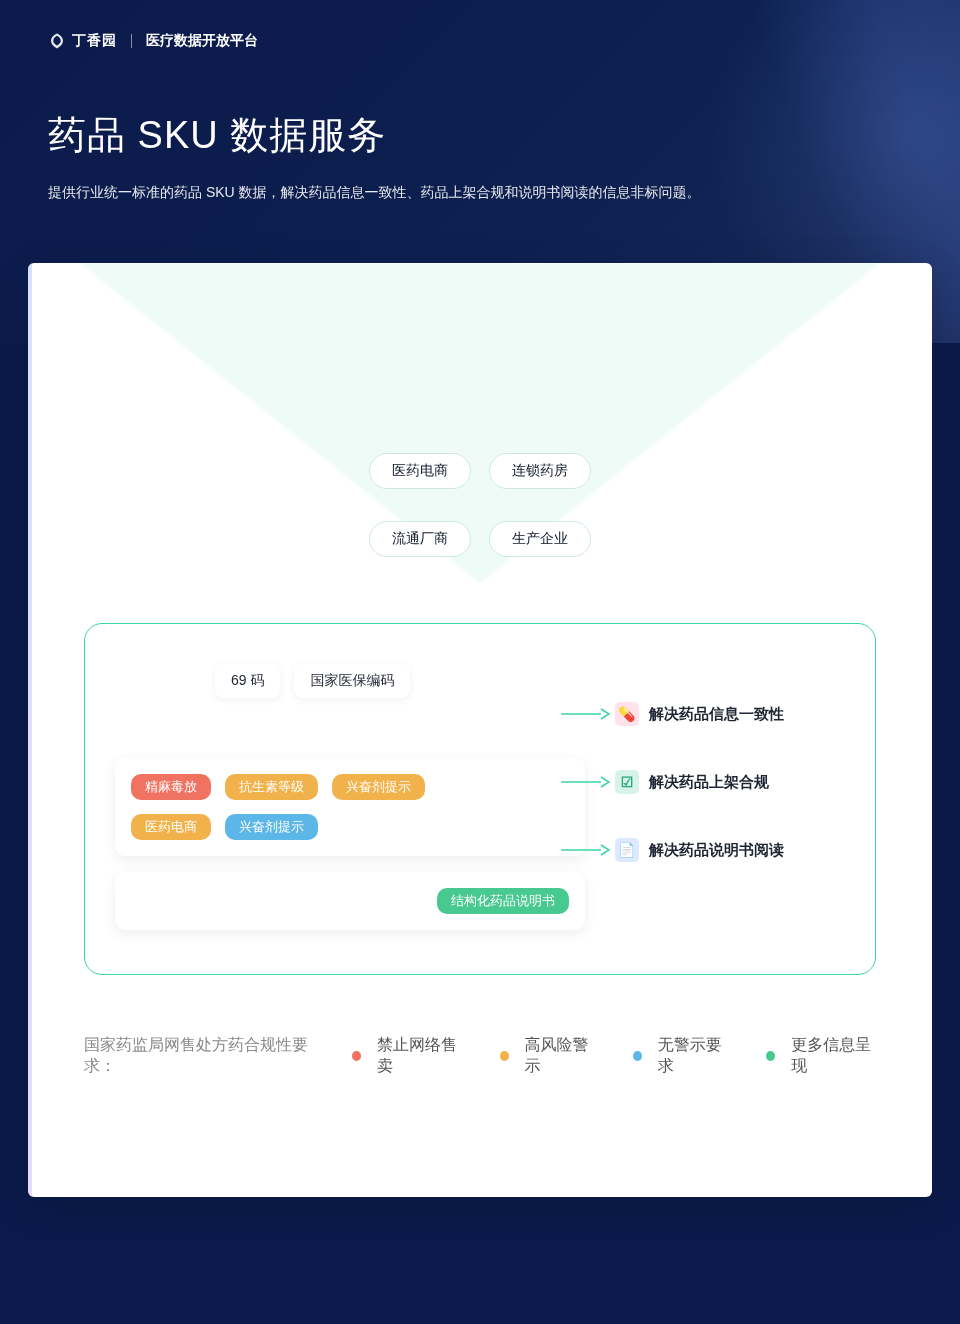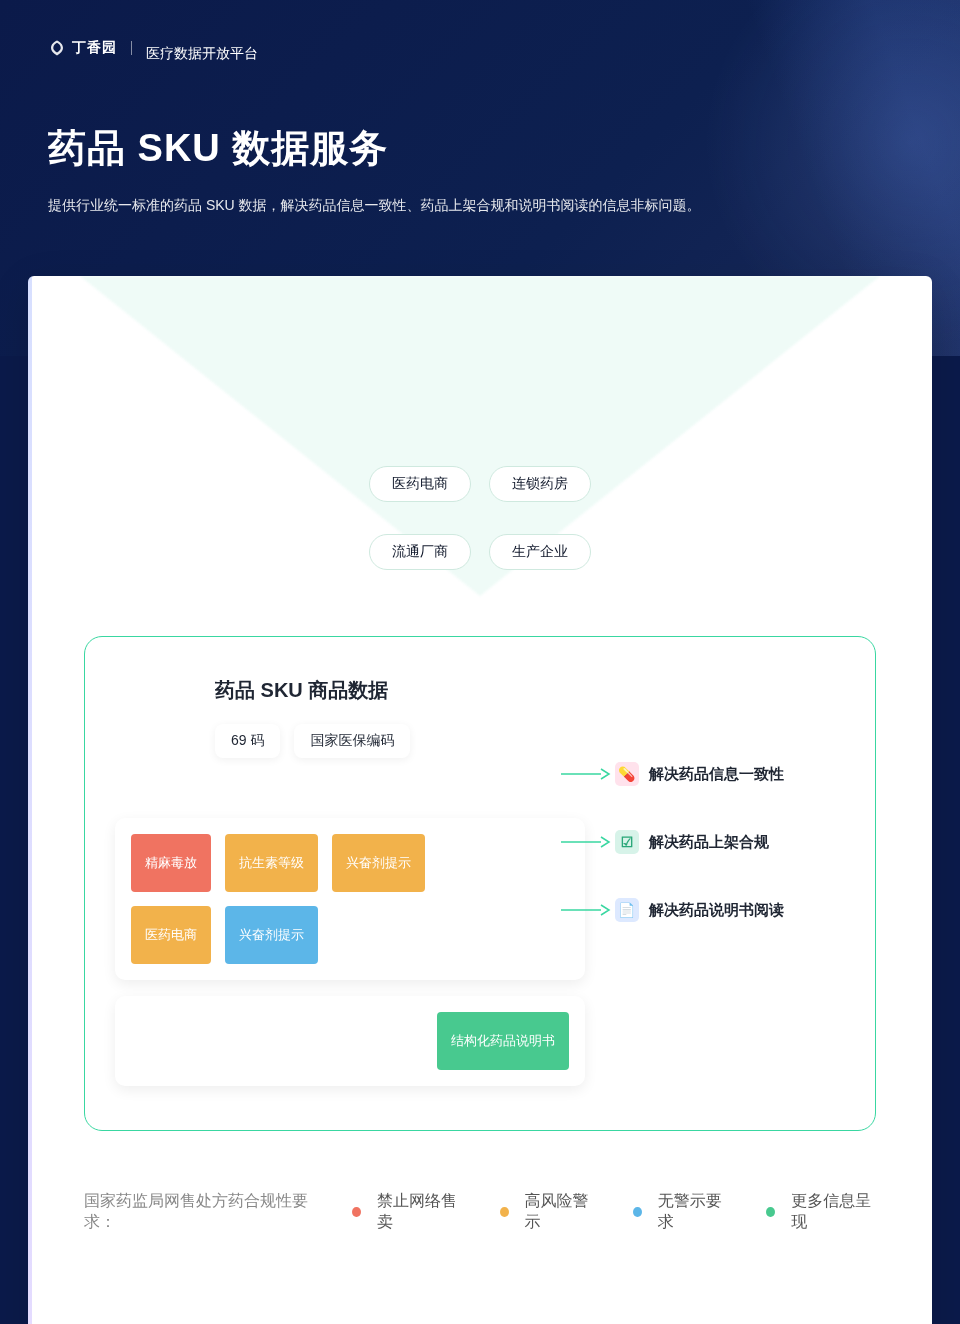--- a/index.html
+++ b/index.html
@@ -20,22 +20,22 @@
   .hero::after{
     content:"";position:absolute;right:-100px;top:0;bottom:0;width:500px;
     background: radial-gradient(circle at 70% 40%, rgba(120,160,255,.18) 0%, transparent 50%),
                 linear-gradient(70deg, transparent 50%, rgba(80,120,220,.18) 70%);
     pointer-events:none;
   }
   .topbar { display:flex; align-items:center; gap:14px; font-size:14px; }
   .logo { display:flex; align-items:center; gap:6px; font-weight:600; letter-spacing:1px;}
   .logo svg{width:18px;height:18px;}
   .divider-v{width:1px;height:14px;background:rgba(255,255,255,.5);}
-  .platform-name{font-weight:400;margin-top:13px;}
-  .hero h1{font-size:38px;font-weight:700;margin-top:60px;letter-spacing:1px;}
+  .platform-name{font-weight:700;}
+  .hero h1{font-size:38px;font-weight:400;margin-top:60px;letter-spacing:1px;}
   .hero .subtitle{font-size:14px;margin-top:20px;opacity:.9;line-height:1.6;}
 
   
   .card-wrap{padding:0 28px 40px;}
   .card{
     background:#fff;
     margin-top:-80px;
     border-radius:6px;
     box-shadow:0 10px 40px rgba(0,0,0,.12);
     padding:40px 56px 120px;
@@ -73,21 +73,21 @@
   }
   .gb-title{font-size:20px;font-weight:700;color:#1f2633;text-align:left;margin-left:100px;margin-bottom:20px;}
   .gb-top-row{display:flex;gap:14px;margin-left:100px;}
   .chip{background:#fff;border-radius:8px;padding:8px 16px;font-size:14px;color:#1f2633;box-shadow:0 2px 8px rgba(0,0,0,.06);}
 
   .gb-content{display:flex;gap:30px;margin-top:60px;align-items:flex-start;}
   .gb-left{flex:1;display:flex;flex-direction:column;gap:16px;}
   .white-panel{background:#fff;border-radius:10px;box-shadow:0 4px 14px rgba(0,0,0,.07);padding:16px;}
   .tag-row{display:flex;gap:14px;flex-wrap:wrap;}
   .tag-row + .tag-row{margin-top:14px;}
-  .tag{border-radius:4px;padding:20px 14px;font-size:13px;color:#fff;}
+  .tag{border-radius:10px;padding:4px 14px;font-size:13px;color:#fff;}
   .tag.red{background:#f07361;}
   .tag.orange{background:#f2b24b;}
   .tag.blue{background:#5cb6e8;}
   .tag.green{background:#48c98f;}
   .panel-center{display:flex;justify-content:flex-end;}
 
   .gb-right{width:230px;display:flex;flex-direction:column;gap:44px;margin-top:-56px;}
   .benefit{display:flex;align-items:center;gap:10px;font-size:15px;font-weight:700;color:#1f2633;position:relative;}
   .benefit .iconbox{width:24px;height:24px;border-radius:5px;display:flex;align-items:center;justify-content:center;font-size:14px;}
   .ic1{background:#ffe2ec;color:#e85b8c;}
@@ -133,21 +133,20 @@
         <div class="pill">医药电商</div>
         <div class="pill">连锁药房</div>
       </div>
       <div class="funnel-row">
         <div class="pill">流通厂商</div>
         <div class="pill">生产企业</div>
       </div>
     </div>
 
     <div class="greenbox">
-      <div class="gb-title">药品 SKU 商品数据</div>
       <div class="gb-top-row">
         <div class="chip">69 码</div>
         <div class="chip">国家医保编码</div>
       </div>
 
       <div class="gb-content">
         <div class="gb-left">
           <div class="white-panel">
             <div class="tag-row">
               <span class="tag red">精麻毒放</span>

